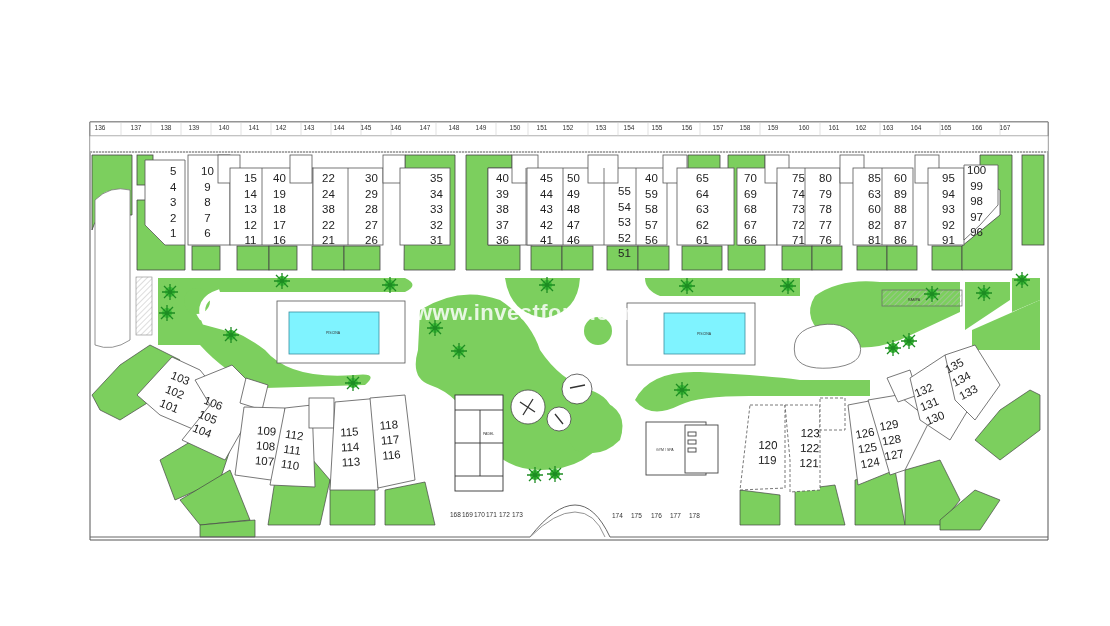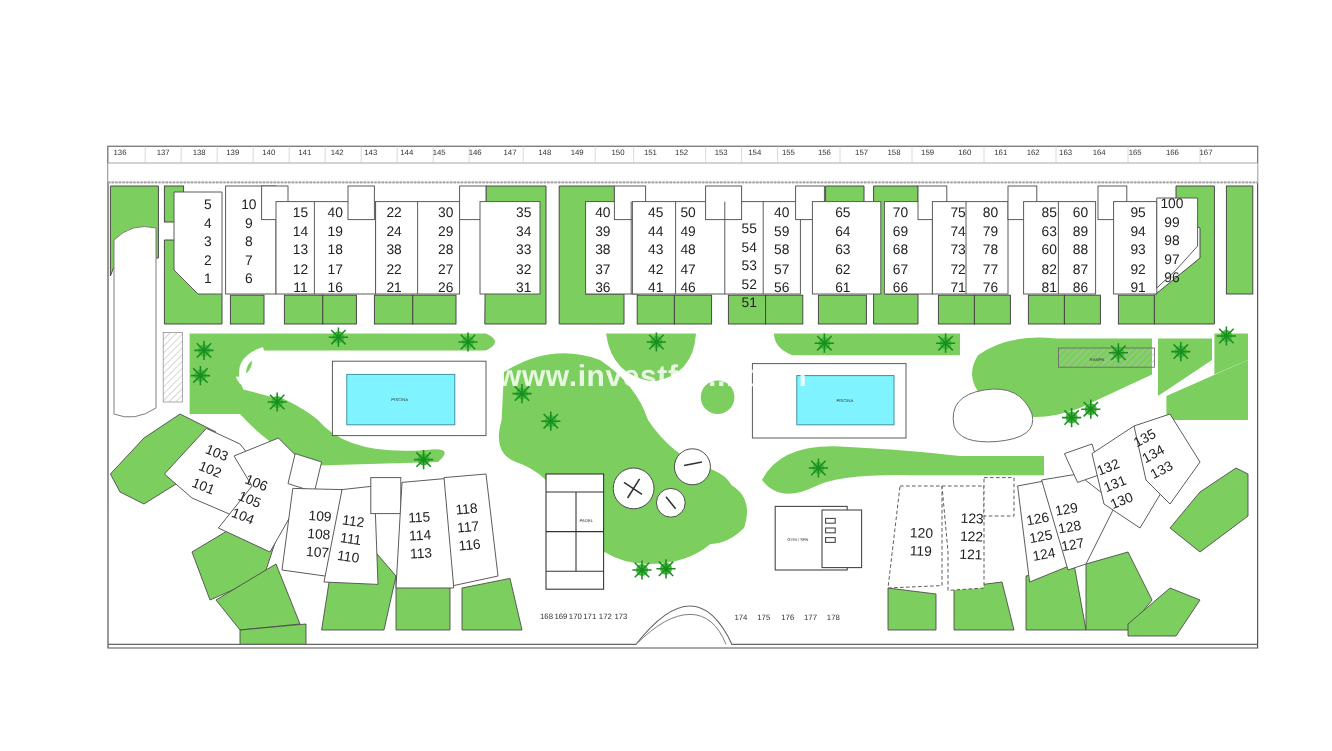--- a/index.html
+++ b/index.html
@@ -6,21 +6,21 @@
   body{width:1110px;height:626px;position:relative;overflow:hidden;font-family:"Liberation Sans",sans-serif;}
   #plan{position:absolute;left:0;top:0;width:1110px;height:626px;}
   .overlay{position:absolute;left:0;top:0;width:1110px;height:626px;pointer-events:none;}
   .park{position:absolute;top:124px;font-size:6.5px;color:#333;transform:translateX(-50%);}
   .col{position:absolute;display:flex;flex-direction:column;align-items:center;font-size:11.5px;color:#222;}
   .col span{height:15.5px;line-height:15.5px;}
   .rot{position:absolute;display:flex;flex-direction:column;align-items:center;font-size:11.5px;color:#222;transform-origin:center;}
   .rot span{height:15px;line-height:15px;}
   .bot{position:absolute;font-size:6.5px;color:#333;}
   .tiny{position:absolute;font-size:3.5px;color:#333;}
-  .wm{position:absolute;left:415px;top:300px;color:rgba(255,255,255,0.82);font-size:25px;font-weight:bold;letter-spacing:0.5px;}
+  .wm{position:absolute;left:415px;top:300px;color:rgba(255,255,255,0.82);font-size:22px;font-weight:bold;letter-spacing:0.5px;}
 </style>
 </head>
 <body>
 
 <svg id="plan" viewBox="0 0 1110 626" xmlns="http://www.w3.org/2000/svg">
   <defs>
     <pattern id="hatch" width="4" height="4" patternUnits="userSpaceOnUse" patternTransform="rotate(45)">
       <line x1="0" y1="0" x2="0" y2="4" stroke="#bbb" stroke-width="1"></line>
     </pattern>
     <g id="palm">

